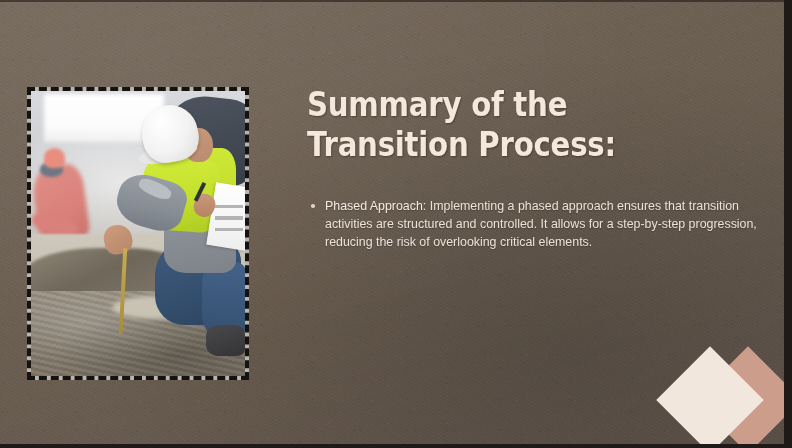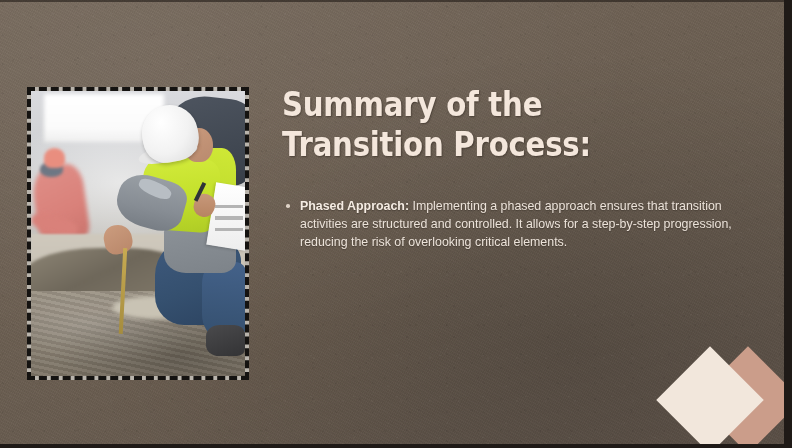--- a/index.html
+++ b/index.html
@@ -281,21 +281,21 @@
     left: 76%; top: 36%;
     width: 10%; height: 8%;
     background: linear-gradient(160deg, #c99a7d 0%, #b5825f 100%);
     border-radius: 45%;
     transform: rotate(20deg);
   }
 
   
   #content {
     position: absolute;
-    left: 282px;
+    left: 307px;
     top: 84px;
     width: 460px;
   }
   #title {
     font-family: "DejaVu Sans", sans-serif;
     font-weight: bold;
     font-size: 34px;
     line-height: 1.18;
     letter-spacing: -0.3px;
     color: #f4e7dc;
@@ -324,21 +324,21 @@
     content: "";
     position: absolute;
     left: 4px;
     top: 7px;
     width: 3.6px;
     height: 3.6px;
     border-radius: 50%;
     background: #ded2c6;
   }
   .lead {
-    font-weight: bold;
+    font-weight: normal;
     color: #f5ece3;
   }
 
   
   #diamond-rose {
     position: absolute;
     left: 710px;
     top: 362px;
     width: 76px;
     height: 76px;

